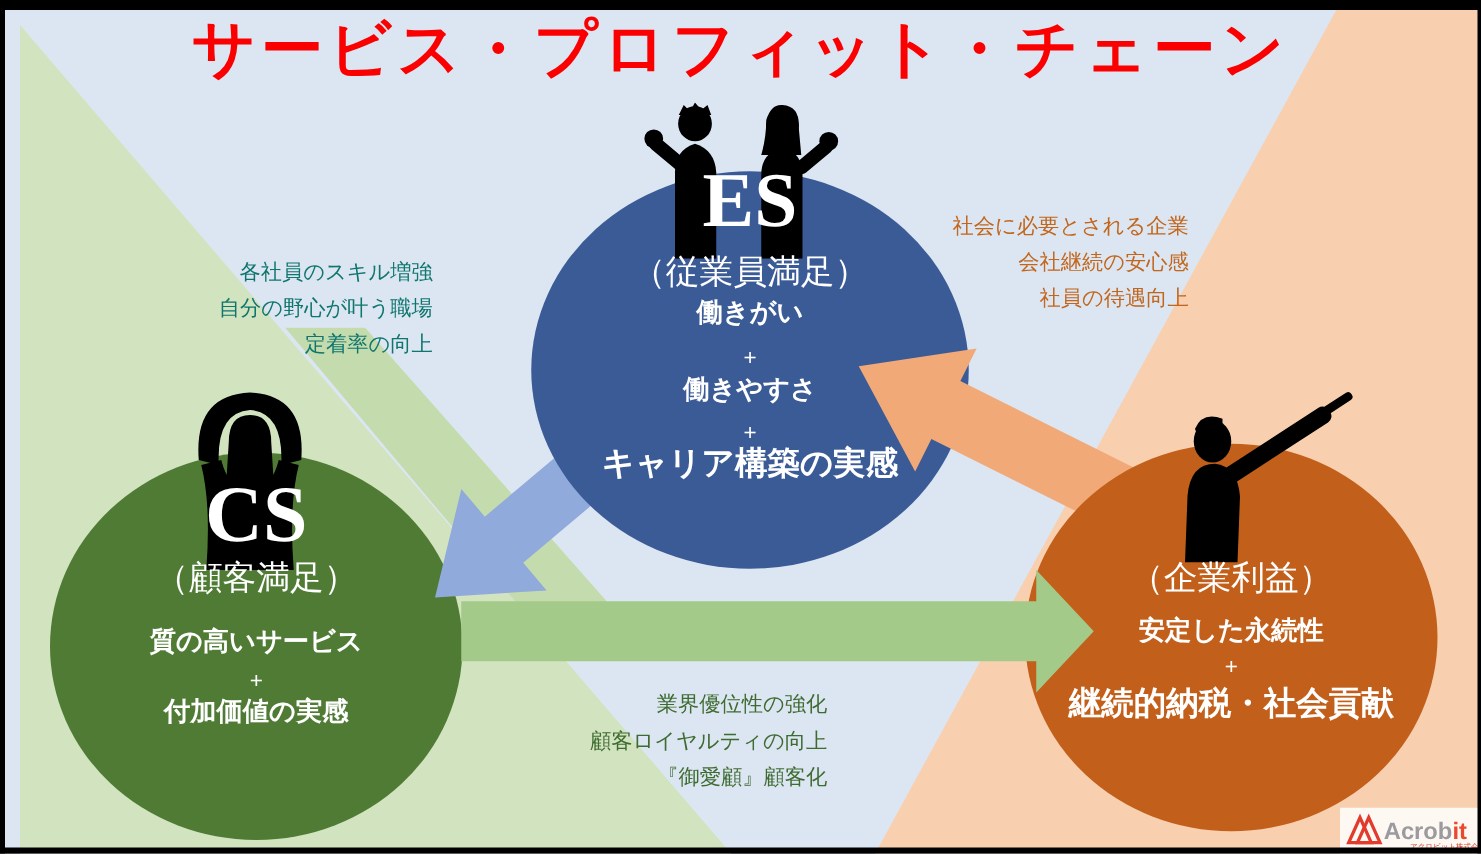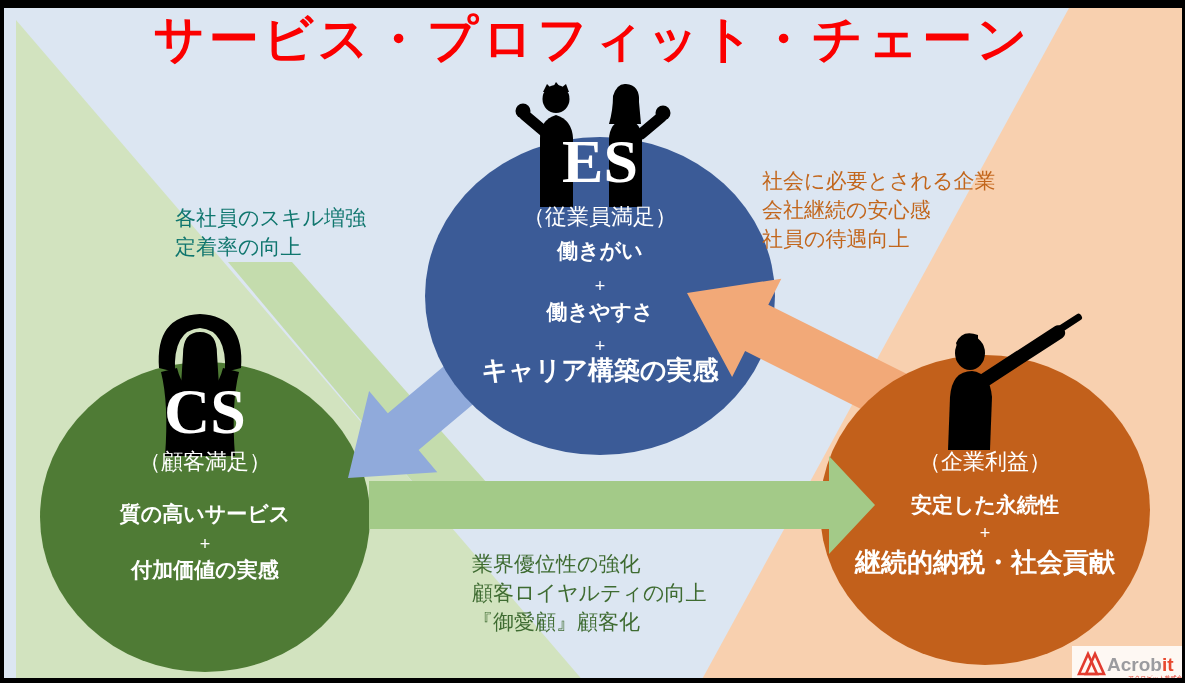--- a/index.html
+++ b/index.html
@@ -25,27 +25,27 @@
   .cgroup.es{left:425px;top:137px;width:350px;height:318px;}
   .cgroup.cs{left:40px;top:362px;width:330px;height:310px;}
   .cgroup.profit{left:820px;top:355px;width:330px;height:310px;}
   .sil{position:absolute;}
   .abbr{position:absolute;left:0;width:100%;text-align:center;color:#fff;
         font-family:"Liberation Serif",serif;font-weight:bold;}
   .es .abbr{top:-6px;font-size:62px;line-height:60px;}
   .cs .abbr{top:20px;font-size:64px;line-height:60px;}
   .profit .abbr{top:24px;font-size:56px;line-height:56px;}
   .cline{position:absolute;left:0;width:100%;text-align:center;color:#fff;white-space:nowrap;}
-  .sub{font-size:22px;line-height:30px;}
+  .sub{font-size:27px;line-height:30px;}
   .item{font-size:21px;line-height:30px;font-weight:bold;}
   .item.sm{font-size:26px;}
   .plus{font-size:18px;line-height:16px;}
 
   
-  .note{position:absolute;white-space:nowrap;font-size:21px;line-height:29px;}
+  .note{position:absolute;white-space:nowrap;font-size:17px;line-height:29px;text-align:right;}
   .note.left{left:175px;top:203px;color:#0f766e;}
   .note.right{left:762px;top:166px;color:#c2661c;}
   .note.bottom{left:472px;top:549px;color:#3e6b31;}
 
   
   svg.arrow{position:absolute;left:0;top:0;}
 
   
   .logo{position:absolute;left:1072px;top:646px;width:113px;height:37px;}
 
@@ -132,20 +132,21 @@
     <div class="cline plus" style="top:170px">+</div>
     <div class="cline item sm" style="top:192px">継続的納税・社会貢献</div>
   </div>
 
   <svg class="arrow" width="1185" height="683" viewBox="0 0 1185 683">
     <polygon points="369,481 829,481 829,456 875,505 829,554 829,529 369,529" fill="#a3ca88"></polygon>
   </svg>
 
   <div class="note left">
     <div>各社員のスキル増強</div>
+    <div>自分の野心が叶う職場</div>
     <div>定着率の向上</div>
   </div>
   <div class="note right">
     <div>社会に必要とされる企業</div>
     <div>会社継続の安心感</div>
     <div>社員の待遇向上</div>
   </div>
   <div class="note bottom">
     <div>業界優位性の強化</div>
     <div>顧客ロイヤルティの向上</div>

